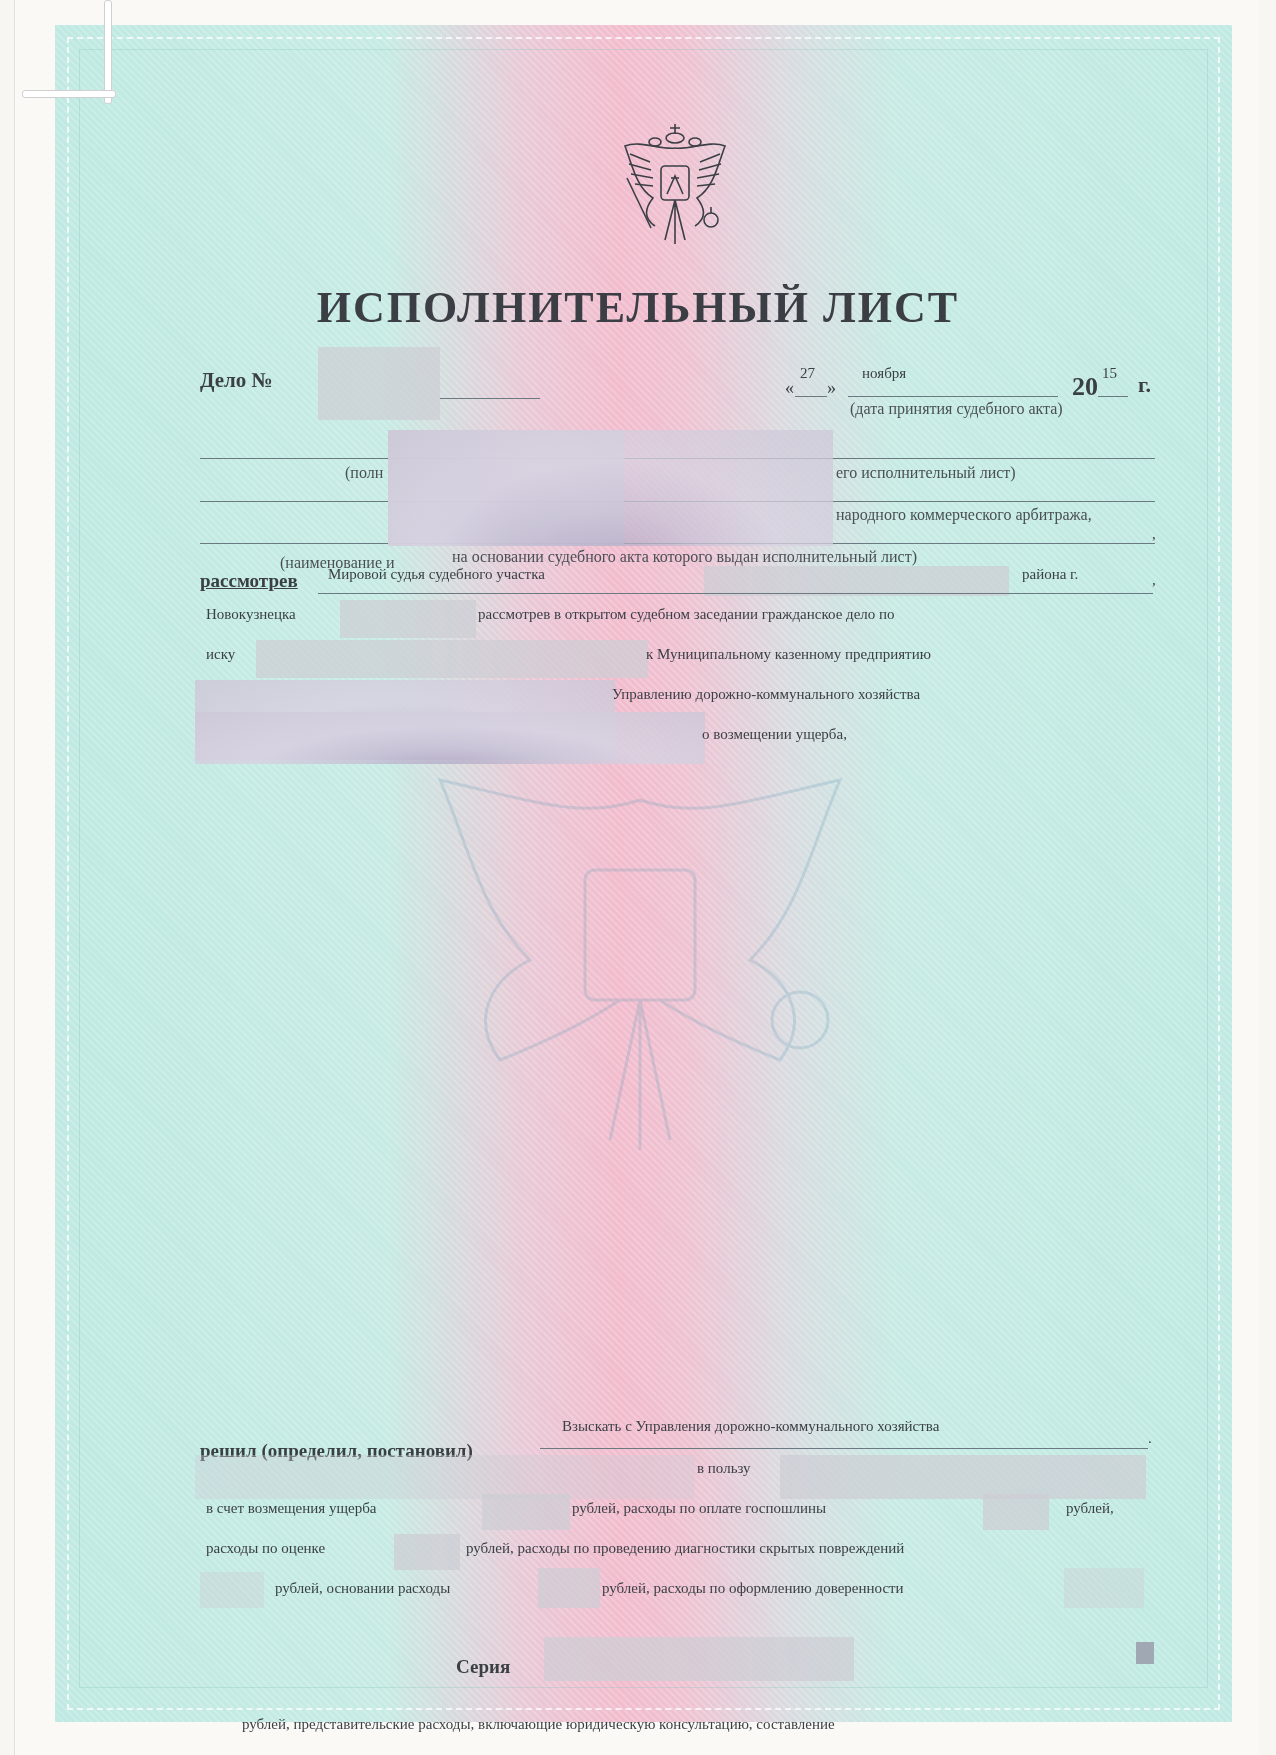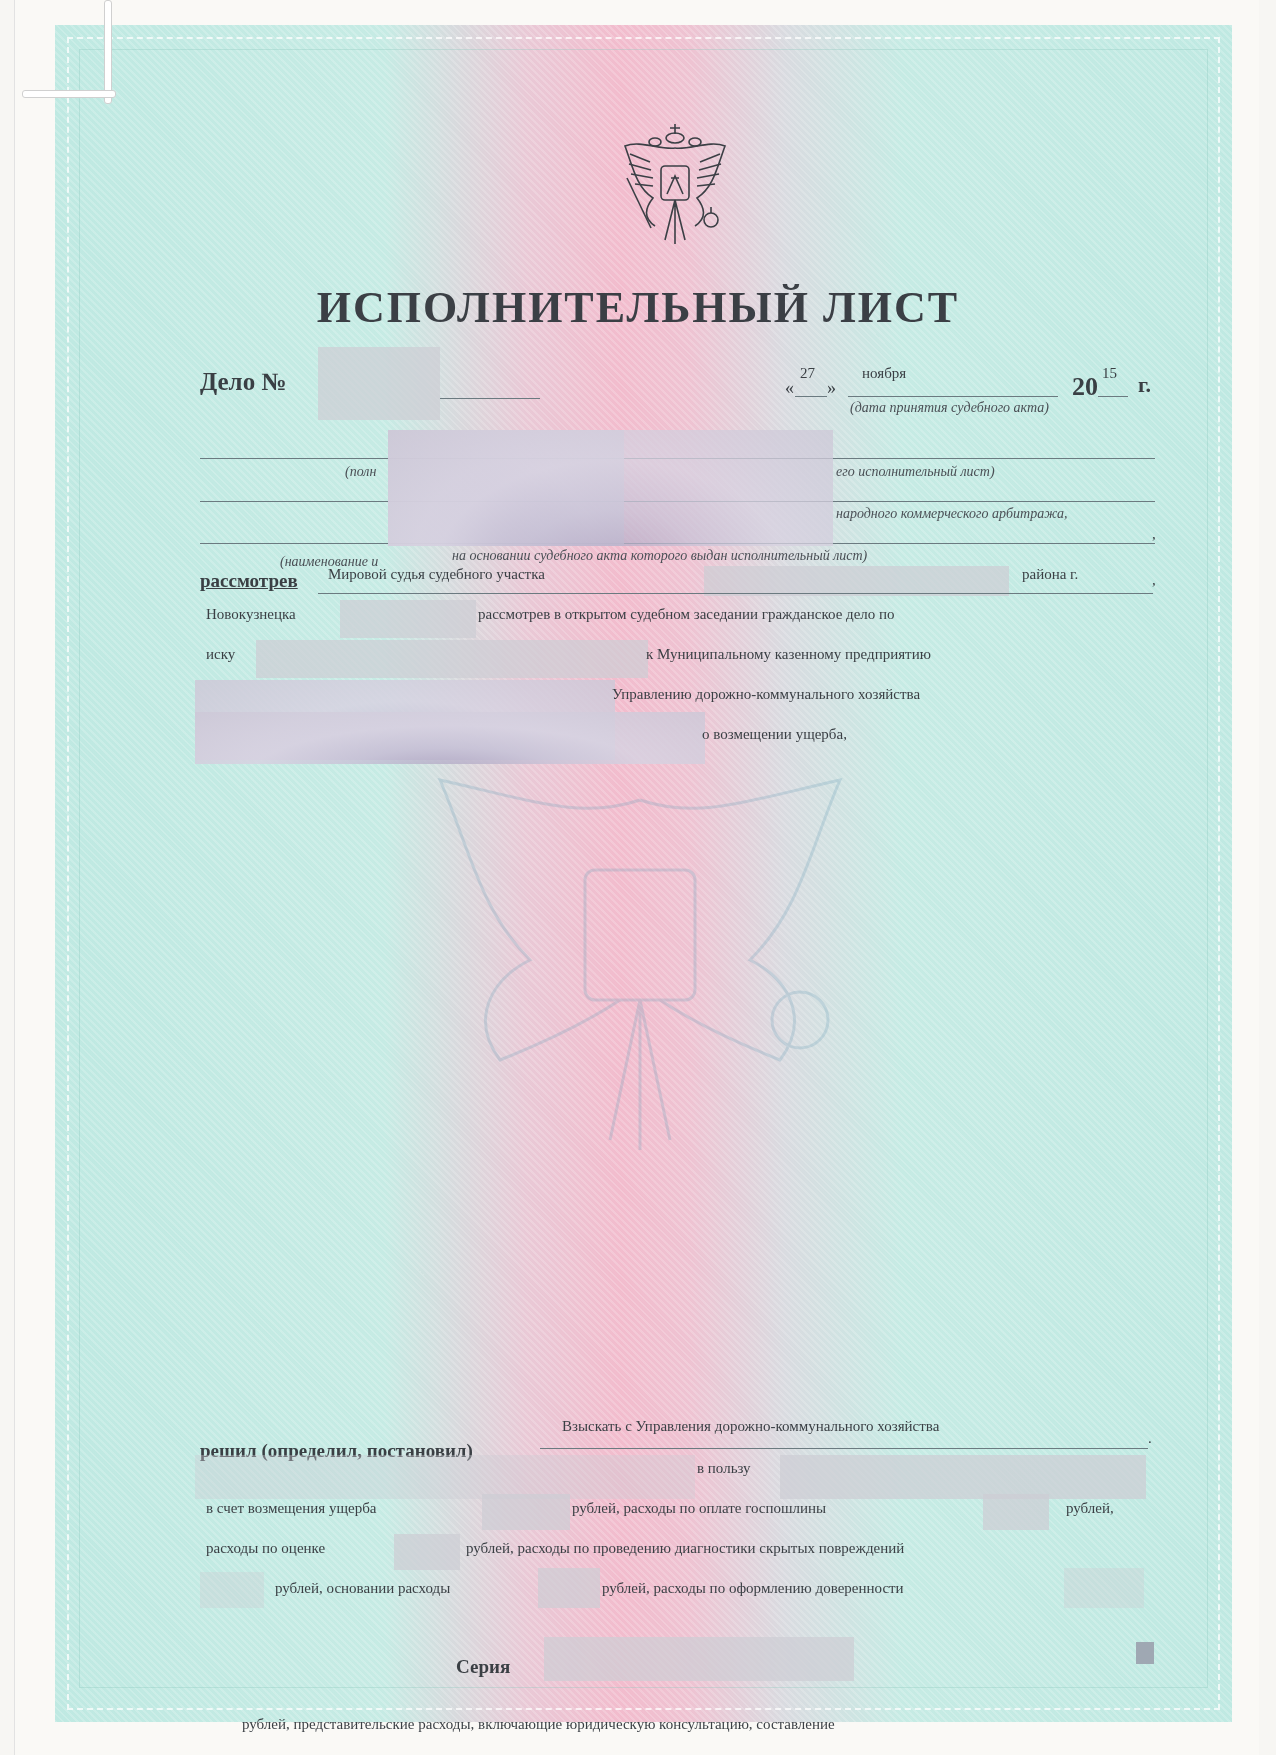--- a/index.html
+++ b/index.html
@@ -29,23 +29,23 @@
     position:absolute; left:380px; top:760px; width:520px; height:400px;
     opacity:0.25;
   }
   .emblem { position:absolute; left:615px; top:118px; width:120px; height:130px; }
   .title {
     position:absolute; left:0; width:1276px; top:282px; text-align:center;
     font-size:44px; font-weight:bold; letter-spacing:2px; color:#3b3f45;
   }
   .abs { position:absolute; white-space:nowrap; }
   .bold { font-weight:bold; }
-  .label-lg { font-size:25px; font-weight:bold; }
+  .label-lg { font-size:21px; font-weight:bold; }
   .txt { font-size:15px; }
-  .hint { font-size:14px; font-style:italic; color:#4a4f55; }
+  .hint { font-size:16px; color:#4a4f55; }
   .uline { position:absolute; height:0; border-bottom:1px solid #6b7a80; }
   .redact { position:absolute; background:rgba(205,205,212,0.72); }
   .redact-blur {
     position:absolute;
     background: radial-gradient(ellipse at 50% 120%, rgba(170,160,190,0.8) 0%, rgba(200,195,215,0.85) 30%, rgba(215,210,225,0.85) 55%, rgba(205,200,215,0.85) 100%);
   }
   .square { position:absolute; background:#9fa8b3; }
 </style>
 </head>
 <body>

